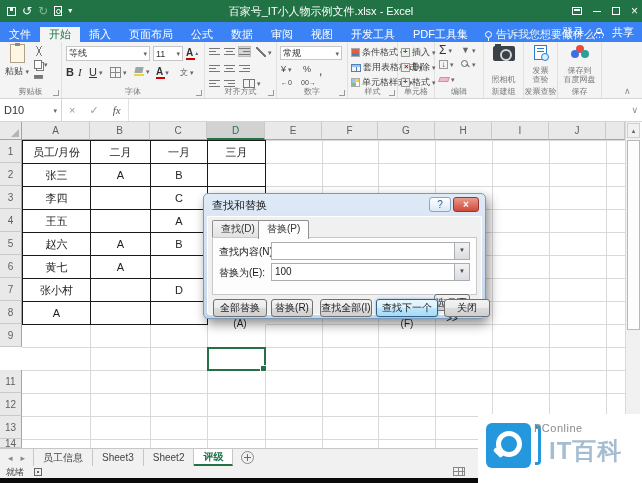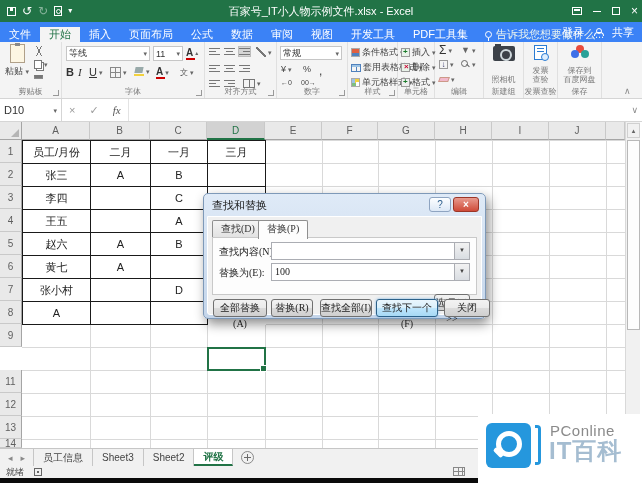--- a/index.html
+++ b/index.html
@@ -125,21 +125,21 @@
   
   .vscroll { left:625px; top:122px; width:15px; height:326px; background:#f1f1f1; border-left:1px solid #d9d9d9; }
   .varr { position:absolute; left:1px; width:13px; height:15px; background:#f1f1f1; border:1px solid #d0d0d0; color:#666; font-size:7px; text-align:center; line-height:13px; }
   .vthumb { position:absolute; left:1px; top:18px; width:13px; height:190px; background:#fdfdfd; border:1px solid #b8b8b8; }
 
   
   .dialog { left:203px; top:193px; width:283px; height:126px; background:linear-gradient(180deg,#dfeaf7,#c4d5ea); border:1px solid #7e99b8; border-radius:5px; box-shadow:3px 5px 12px rgba(0,0,0,.45); z-index:50; }
   .dlg-title { position:absolute; left:8px; top:4px; font-size:11px; color:#1a1a1a; }
   .dlg-help { position:absolute; right:34px; top:3px; width:22px; height:15px; background:linear-gradient(#fdfeff,#dce8f6); border:1px solid #8ea4c1; border-radius:3px; text-align:center; font-size:10px; color:#2b5d8c; line-height:13px; }
   .dlg-close { position:absolute; right:6px; top:3px; width:26px; height:15px; background:linear-gradient(#e89a8e,#cf4a38); border:1px solid #9b3527; border-radius:3px; text-align:center; color:#fff; font-size:10px; line-height:13px; font-weight:bold; }
-  .dlg-body { position:absolute; left:3px; right:3px; top:22px; bottom:3px; background:#f0f0f0; border:1px solid #ffffff; border-radius:0 0 3px 3px;font-family:Liberation Serif, serif; }
+  .dlg-body { position:absolute; left:3px; right:3px; top:22px; bottom:3px; background:#f0f0f0; border:1px solid #ffffff; border-radius:0 0 3px 3px; }
   .dtab { position:absolute; top:3px; height:17px; padding:0 8px; font-size:10px; color:#333; line-height:16px; background:linear-gradient(#f4f4f4,#e2e2e2); border:1px solid #8f8f8f; border-bottom:none; border-radius:2px 2px 0 0; }
   .dtab.active { background:#fdfdfd; height:19px; z-index:2; }
   .dpage { position:absolute; left:4px; right:4px; top:20px; height:58px; background:#fdfdfd; border:1px solid #c9c9c9; }
   .dlabel { position:absolute; left:6px; font-size:10px; color:#1a1a1a; }
   .dcombo { position:absolute; left:58px; right:6px; height:18px; background:#fff; border:1px solid #abadb3; font-size:10px; color:#1a1a1a; line-height:16px; padding-left:3px; }
   .dcombo .dd { position:absolute; right:0; top:0; width:15px; height:16px; background:linear-gradient(#f2f2f2,#d9dde2); border-left:1px solid #abadb3; text-align:center; font-size:6px; color:#444; line-height:15px; }
   .dbtn { position:absolute; height:18px; background:linear-gradient(#f2f2f2 0%,#ebebeb 50%,#dbdbdb 50%,#cfcfcf 100%); border:1px solid #707070; border-radius:3px; font-size:10px; color:#1a1a1a; text-align:center; line-height:16px; }
   .dbtn.default { background:linear-gradient(#eaf6fd 0%,#d9f0fc 50%,#bee6fd 50%,#a7d9f5 100%); border:1px solid #2c628b; box-shadow:0 0 3px #7db2e0; }
 
   
@@ -157,21 +157,21 @@
   .i-viewgrid { position:absolute; left:453px; top:1px; width:12px; height:9px; border:1px solid #888;
     background:linear-gradient(#888,#888) 0 3px/12px 1px no-repeat, linear-gradient(#888,#888) 4px 0/1px 9px no-repeat, linear-gradient(#888,#888) 8px 0/1px 9px no-repeat; }
   .blackbar { left:0; top:478px; width:642px; height:5px; background:#0a0a0a; z-index:5; }
 
   
   .watermark { left:478px; top:414px; width:164px; height:69px; background:#fff; z-index:60; }
   .wm-sq { position:absolute; left:8px; top:9px; width:45px; height:45px; background:#2597dd; border-radius:6px; }
   .wm-sq::before { content:""; position:absolute; left:10px; top:8px; width:16px; height:16px; border:5px solid #fff; border-radius:50%; }
   .wm-sq::after { content:""; position:absolute; left:7px; top:27px; width:11px; height:5px; background:#fff; border-radius:2px; transform:rotate(45deg); }
   .wm-brk { position:absolute; left:57px; top:11px; width:6px; height:40px; border:3px solid #2597dd; border-left:none; border-radius:0 4px 4px 0; }
-  .wm-pc { position:absolute; left:72px; top:8px; font-size:15px; color:#8a8a8a; letter-spacing:.5px;text-align:center; }
+  .wm-pc { position:absolute; left:56px; top:8px; font-size:11px; color:#8a8a8a; letter-spacing:.5px;text-align:center; }
   .wm-it { position:absolute; left:71px; top:21px; font-size:24px; font-weight:bold; color:#a5bdd1; letter-spacing:1px; }
 </style>
 </head>
 <body>
 
 <div class="app">
 
   <div class="abs titlebar">
     <div class="qat">
       <span class="i-floppy"></span>

